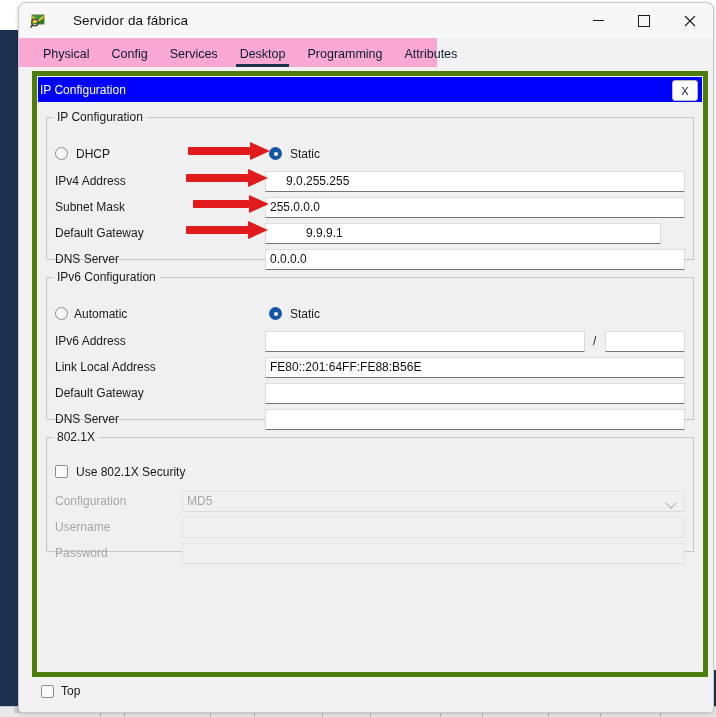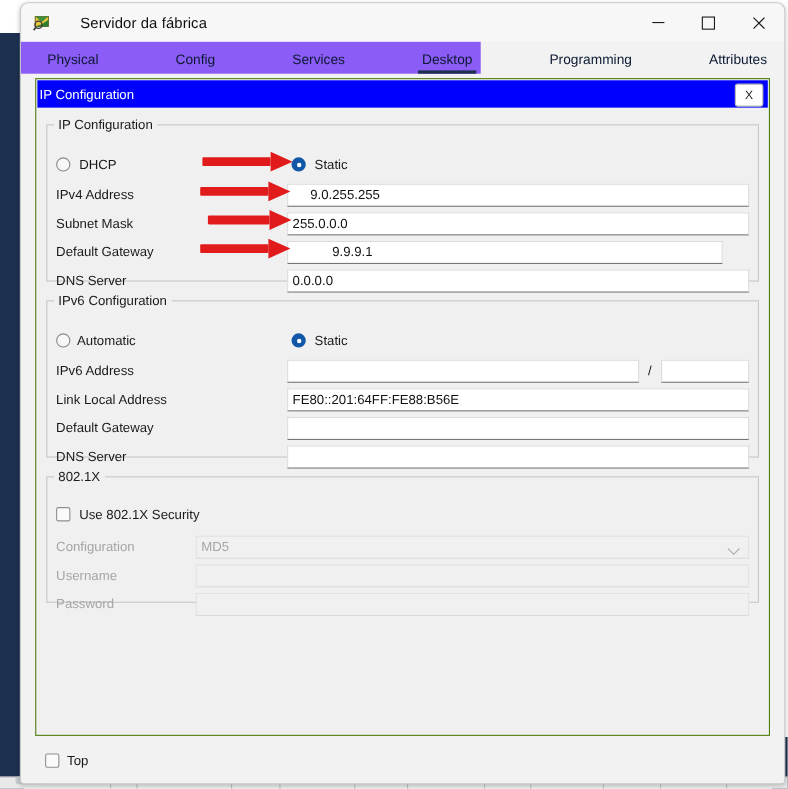--- a/index.html
+++ b/index.html
@@ -41,40 +41,39 @@
   .winbtn {
     width: 46px; height: 35px; display: flex; align-items: center; justify-content: center;
     color: #1a1a1a; font-size: 13px;
   }
   .winbtn.min::after { content:''; width: 11px; height: 1px; background: #1a1a1a; }
   .winbtn.max::after { content:''; width: 10px; height: 10px; border: 1px solid #1a1a1a; }
   .winbtn.close svg { display:block; }
 
   
   .tabstrip {
-    position: relative; height: 29px; background: #8b5cf6;
+    position: relative; height: 29px; background: #f9a8d4;
     margin: 0 0 0 0; padding-left: 13px;
     display: flex; align-items: flex-end;
     width: 405px;
-    gap: 48px;
   }
   .tabstrip-bg { position:absolute; left:0; top:35px; width: 694px; height: 29px; background:#f2f2f2;}
   .tab {
     font-size: 12.5px; color: #0b1a33; padding: 0 11px 6px 11px;
     position: relative; white-space: nowrap;
   }
   .tab.active { color:#0b1a33; }
   .tab.active::after {
     content:''; position:absolute; left: 7px; right: 7px; bottom: 0; height: 3px; background:#1d3050;
   }
 
   
   .panel {
     position: absolute; left: 13px; top: 68px; width: 666px; height: 596px;
-    background: #f2f2f2; border: 1px solid #4d7c0f;
+    background: #f2f2f2; border: 5px solid #4d7c0f;
   }
   .ipcfg-title {
     position: absolute; left: 1px; top: 1px; width: 664px; height: 25px;
     background: #0000ff; color: #ffffff; font-size: 12px;
     display:flex; align-items:center;
   }
   .ipcfg-title .t { margin-left: 2px; }
   .closebox {
     position: absolute; right: 4px; top: 3px; width: 24px; height: 19px;
     background: #ffffff; border: 1px solid #b9b9b9; border-radius: 3px;

